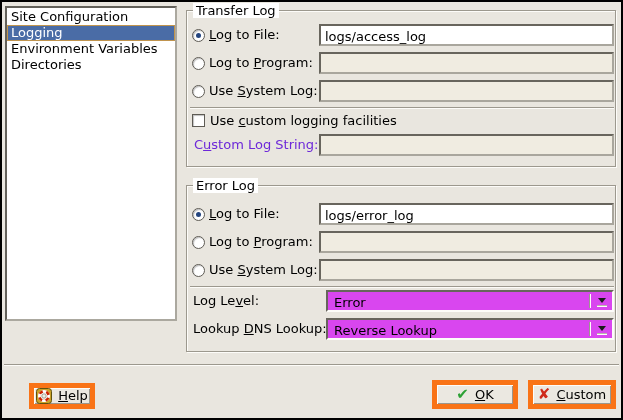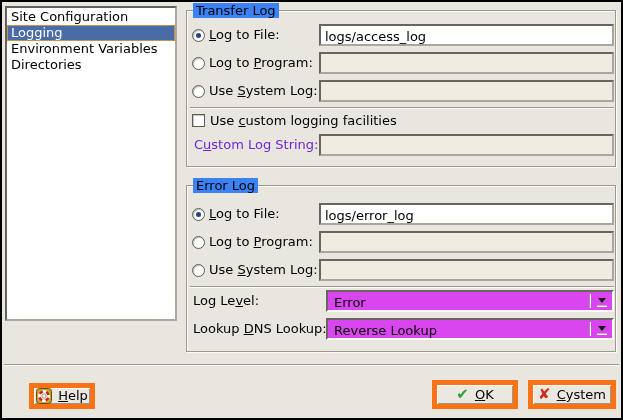--- a/index.html
+++ b/index.html
@@ -25,21 +25,21 @@
     background:#4a6ca6;color:#fff;
     box-shadow:inset 0 0 0 1px #c0944e;
   }
 
   
   .frame{
     border:1px solid #9c988e;
     box-shadow:inset 1px 1px 0 #fdfcf9, 1px 1px 0 #fdfcf9;
   }
   .legend{
-    position:absolute;top:-8px;left:6px;padding:0 3px;background:#3b82f6;
+    position:absolute;top:-8px;left:6px;padding:0 3px;background:#ffffff;
     line-height:15px;white-space:nowrap;
   }
 
   
   .entry{
     background:#fff;height:22px;line-height:18px;padding:2px 4px;
     border:2px solid;border-color:#68655d #a9a69d #a9a69d #68655d;
     white-space:nowrap;overflow:hidden;
   }
   .entry.disabled{background:#f0ece1;}
@@ -179,16 +179,16 @@
     <span class="lbl"><span></span><span class="mn">H</span><span>elp</span></span>
   </div>
 
   <div class="abs btn" style="left:430px;top:378px;width:86px;height:29px;">
     <span class="check-glyph">✔</span>
     <span class="lbl"><span></span><span class="mn">O</span><span>K</span></span>
   </div>
 
   <div class="abs btn" style="left:526px;top:378px;width:88px;height:29px;">
     <span class="x-glyph">✘</span>
-    <span class="lbl"><span></span><span class="mn">C</span><span>ystem</span></span>
+    <span class="lbl"><span></span><span class="mn">C</span><span>ustom</span></span>
   </div>
 
 </div>
 
 </body></html>

